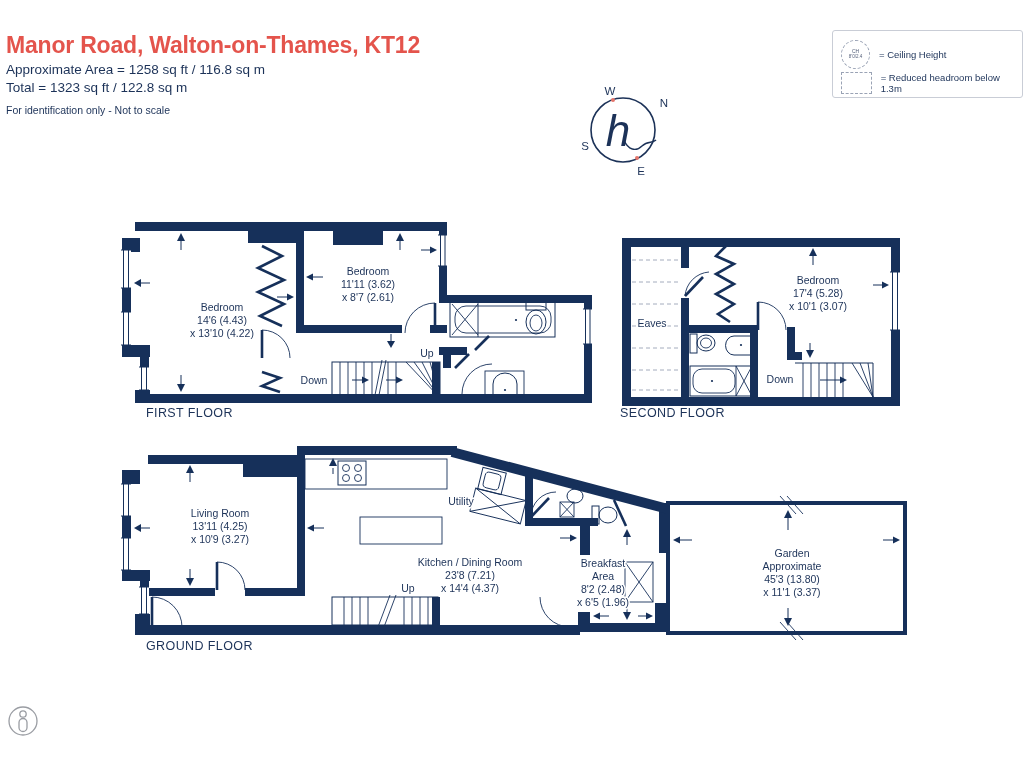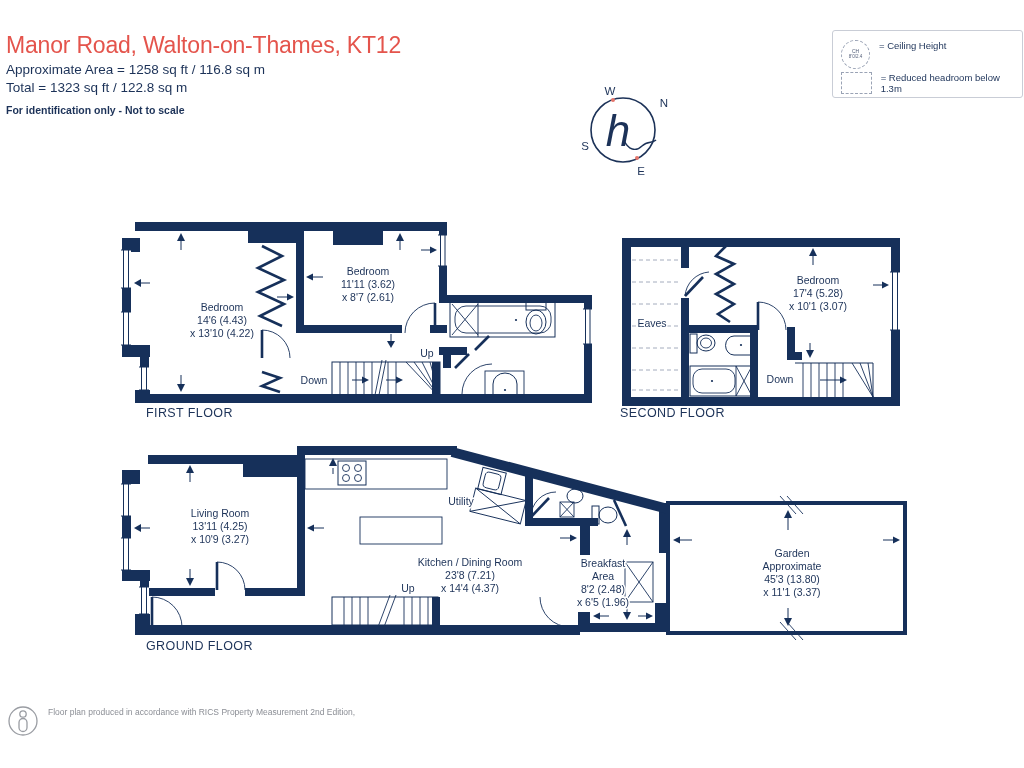--- a/index.html
+++ b/index.html
@@ -1,26 +1,26 @@
 <!DOCTYPE html>
 <html><head>
 <meta charset="utf-8">
 <style>
   html,body{margin:0;padding:0;background:#fff;width:1024px;height:768px;
     font-family:"Liberation Sans",sans-serif;position:relative;overflow:hidden}
   .abs{position:absolute}
   
   #header{left:6px;top:32px;color:#1c3258}
-  #title{font-size:23px;font-weight:normal;color:#e4544c;letter-spacing:-.2px}
+  #title{font-size:23px;font-weight:bold;color:#e4544c;letter-spacing:-.2px}
   .area-line{font-size:13.5px;font-weight:normal;margin-top:3px}
-  #disclaimer{font-size:10.5px;margin-top:9px;font-weight:bold}
+  #disclaimer{font-size:10.5px;margin-top:9px;font-weight:normal}
   
   #legend{left:832px;top:30px;width:189px;height:66px;border:1.5px solid #c9cdd6;
     border-radius:3px;color:#1c3258;font-size:9.5px}
-  .lg-row{position:absolute;left:8px;display:flex;align-items:flex-start}
+  .lg-row{position:absolute;left:8px;display:flex;align-items:center}
   .lg-circle{width:27px;height:27px;border:1px dashed #9aa3b5;border-radius:50%;
     display:flex;flex-direction:column;align-items:center;justify-content:center;
     color:#55607a;line-height:1.1}
   .lg-circle .l1{font-size:5px}.lg-circle .l2{font-size:4.5px}
   .lg-rect{width:29px;height:20px;border:1px dashed #9aa3b5}
   .lg-label{margin-left:9px}
   
   svg text{font-family:"Liberation Sans",sans-serif;fill:#1c3258}
   .rm{font-size:10.5px;text-anchor:middle;paint-order:stroke;stroke:#fff;stroke-width:3px}
   .fl{font-size:12.5px;letter-spacing:.4px}
@@ -524,15 +524,14 @@
   </g>
 </svg>
 
 <div class="abs" id="footer">
   <svg width="34" height="40">
     <circle cx="17" cy="20" r="14" fill="none" stroke="#9a9da3" stroke-width="1.3"></circle>
     <circle cx="17" cy="13" r="3.2" fill="none" stroke="#9a9da3" stroke-width="1.3"></circle>
     <rect x="13" y="17.5" width="8" height="13" rx="4" fill="none" stroke="#9a9da3" stroke-width="1.3"></rect>
   </svg>
   <div id="footer-text">
-    <div>Floor plan produced in accordance with RICS Property Measurement 2nd Edition,</div>
   </div>
 </div>
 
 </body></html>

